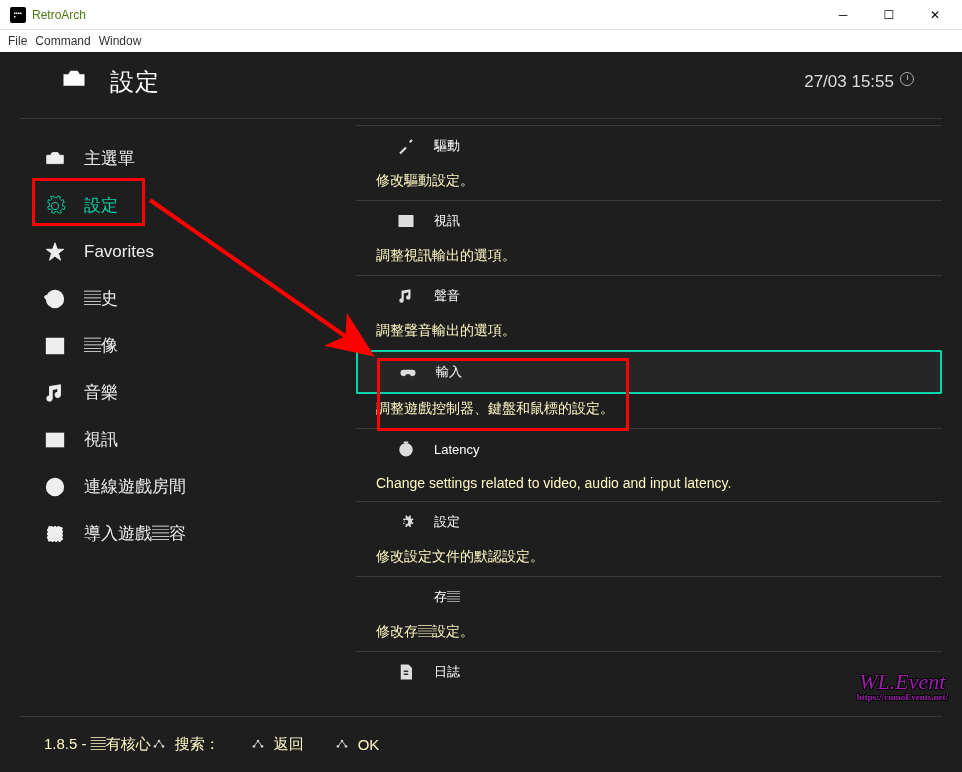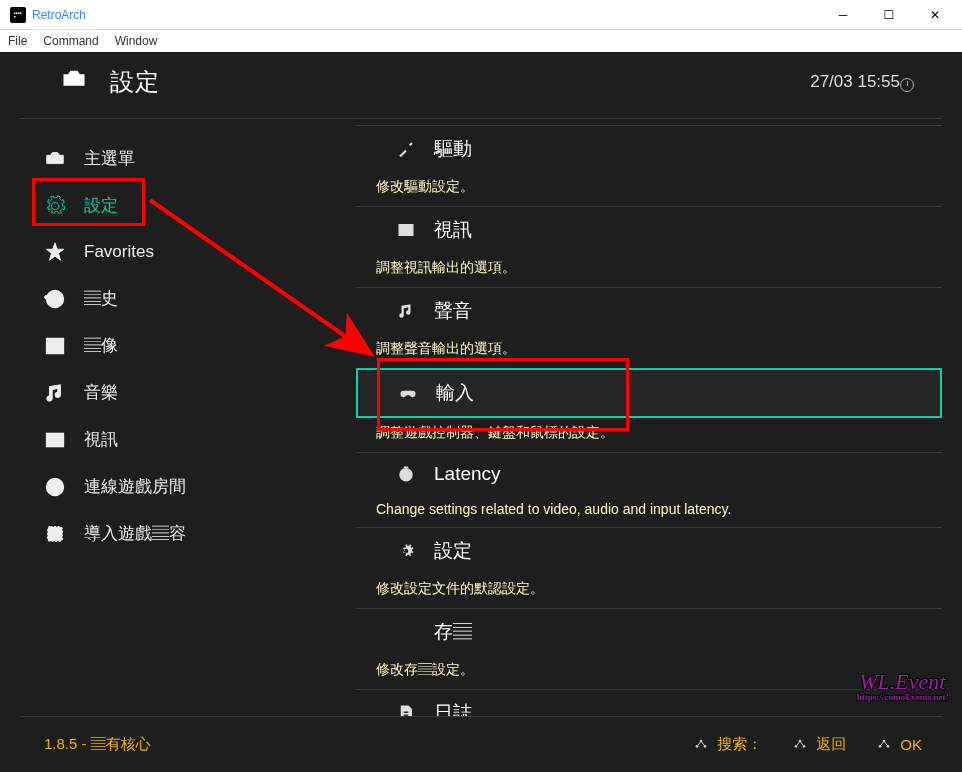--- a/index.html
+++ b/index.html
@@ -16,30 +16,30 @@
     background: #fff;
     border-bottom: 1px solid #e0e0e0;
     display: flex;
     align-items: center;
     justify-content: space-between;
     padding: 0 4px;
   }
   .titlebar-left { display: flex; align-items: center; gap: 6px; padding-left: 6px; }
   .app-icon { width: 16px; height: 16px; background: #000; border-radius: 2px; display:flex;align-items:center;justify-content:center; }
   .app-icon svg { width: 12px; height: 12px; }
-  .title-text { font-size: 12px; color: #3b82f6; text-align: center; }
+  .title-text { font-size: 12px; color: #4d7c0f; text-align: center; }
   .win-controls { display: flex; }
   .win-btn { width: 46px; height: 30px; display: flex; align-items: center; justify-content: center; font-size: 12px; color:#000; }
   .menubar {
     height: 22px;
     background: #fff;
     display: flex;
     align-items: center;
     padding: 0 8px;
-    gap: 16px;
+    gap: 8px;
     font-size: 12px;
     color: #333;
   }
   .app-body {
     background: #1e1e1e;
     height: calc(100% - 52px);
     color: #fff;
     display: flex;
     flex-direction: column;
   }
@@ -47,21 +47,21 @@
     display: flex;
     align-items: center;
     justify-content: space-between;
     padding: 14px 28px 20px 40px;
     border-bottom: 1px solid #3a3a3a;
     margin: 0 20px;
   }
   .header-left { display: flex; align-items: center; gap: 22px; }
   .header-icon svg { width: 28px; height: 28px; }
   .header-title { font-size: 24px; font-weight: 200; letter-spacing: 1px; }
-  .header-time { font-size: 17px; display: flex; align-items: flex-end; color: #ddd; }
+  .header-time { font-size: 17px; display: flex; align-items: flex-start; gap: 6px; color: #ddd; }
   .clock-icon { width: 14px; height: 14px; border: 1px solid #aaa; border-radius: 50%; position: relative; }
   .clock-icon::after { content:''; position:absolute; width:1px; height:5px; background:#aaa; top:2px; left:6px; }
   .main { flex: 1; display: flex; overflow: hidden; }
   .sidebar {
     width: 356px;
     padding: 16px 0 16px 30px;
   }
   .side-item {
     display: flex;
     align-items: center;
@@ -83,21 +83,21 @@
     flex: 1;
     padding: 6px 20px 0 0;
     overflow-y: auto;
   }
   .setting-row {
     padding: 10px 0 10px 40px;
     border-top: 1px solid #3a3a3a;
     display: flex;
     align-items: center;
     gap: 18px;
-    font-size: 19px;
+    font-size: 13px;
     color: #fff;
   }
   .setting-row:first-child { border-top: 1px solid #3a3a3a; }
   .setting-desc {
     font-size: 14px;
     color: #fef9c3;
     padding: 6px 0 10px 20px;
   }
   .setting-icon { width: 20px; height: 20px; display:flex; align-items:center; justify-content:center; }
   .setting-icon svg { width: 18px; height: 18px; fill: #ddd; }
@@ -105,23 +105,22 @@
     border: 2px solid #00d4aa;
     background: #262626;
     border-radius: 1px;
   }
   .footer {
     height: 56px;
     border-top: 1px solid #3a3a3a;
     margin: 0 20px;
     display: flex;
     align-items: center;
-    justify-content: space-between;
     font-size: 15px;
-    color: #eab308;
+    color: #fef9c3;
   }
   .footer-left { padding-left: 24px; }
   .footer-right { display: flex; gap: 30px; padding-right: 20px; align-items: center; }
   .footer-action { display: flex; align-items: center; gap: 8px; }
   .dots-icon { width: 16px; height: 16px; }
   .arrow-annotation {
     position: absolute;
     pointer-events: none;
     z-index: 100;
   }

